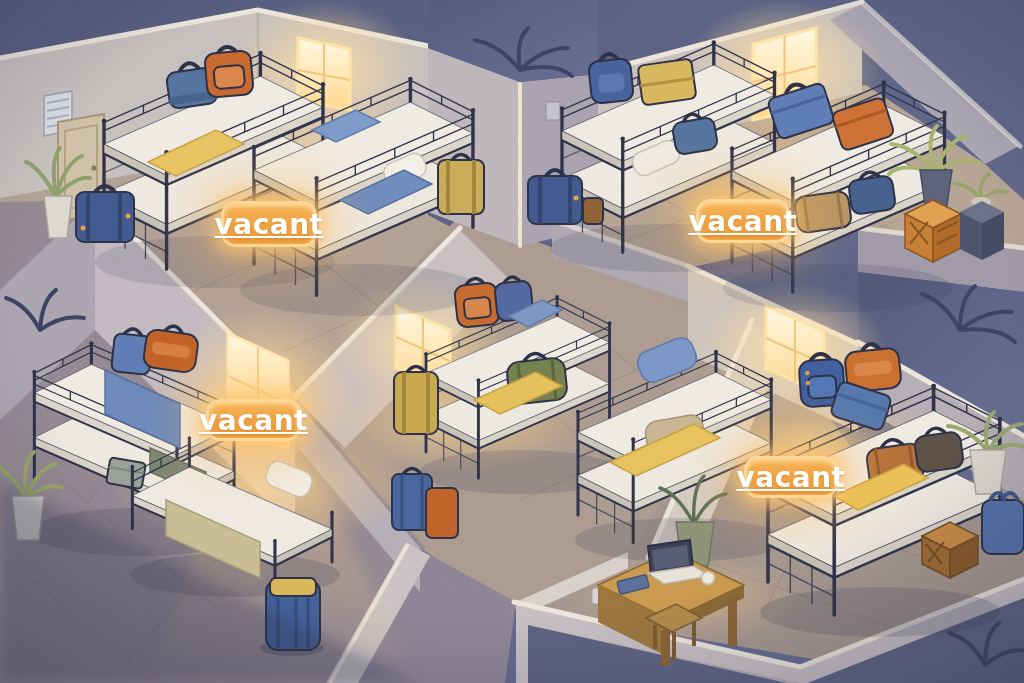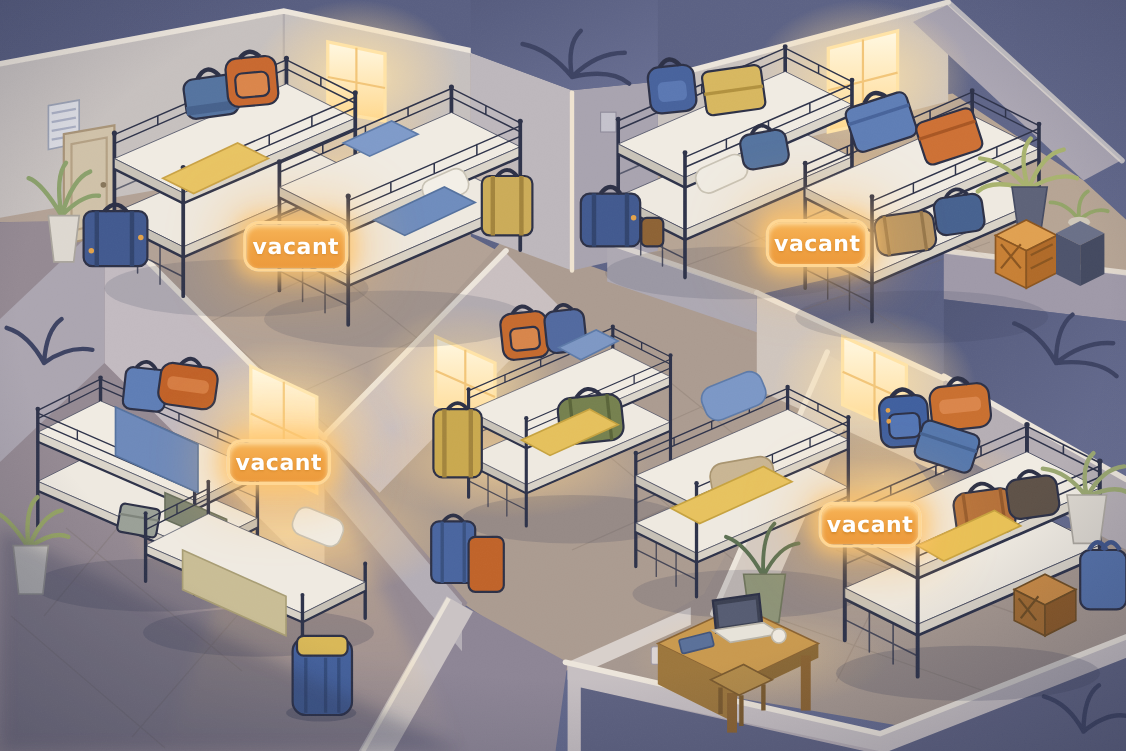--- a/index.html
+++ b/index.html
@@ -11,23 +11,23 @@
   .p4{stroke:#2d3249;stroke-width:3.4;fill:none;stroke-linecap:round;}
   .p2{stroke:#2d3249;stroke-width:2;fill:none;stroke-linecap:round;}
   .kn{fill:#2d3249;}
   .mat{stroke:#3a3f56;stroke-width:1;}
   .bag{stroke:#2c3046;stroke-width:2;stroke-linejoin:round;}
   .topline{stroke:#ece5db;stroke-width:5;fill:none;stroke-linecap:round;}
   
   .vacant{position:absolute;box-sizing:border-box;display:flex;align-items:center;justify-content:center;
     background:linear-gradient(180deg,#f7b458 0%,#f0a243 55%,#ec9a3c 100%);
     border:3px solid #ffd794;border-radius:14px;color:#fff;
-    font-size:20px;font-weight:bold;letter-spacing:.5px;
+    font-size:28px;font-weight:bold;letter-spacing:.5px;
     text-shadow:0 1px 2px rgba(186,115,25,.45);
-    box-shadow:0 0 16px 6px rgba(255,198,110,.8),0 0 46px 22px rgba(255,186,92,.38),inset 0 2px 5px rgba(255,236,190,.75);}
+    box-shadow:0 0 16px 6px rgba(255,198,110,.8),0 0 46px 22px rgba(255,186,92,.38),inset 0 2px 5px rgba(255,236,190,.75);text-decoration:underline;}
   #lab1{left:221px;top:201px;width:96px;height:46px;}
   #lab2{left:696px;top:199px;width:94px;height:44px;}
   #lab3{left:206px;top:399px;width:95px;height:42px;}
   #lab4{left:744px;top:456px;width:94px;height:42px;}
 </style>
 </head>
 <body>
 
 <div class="stage">
 <svg width="1024" height="683" viewBox="0 0 1024 683">

